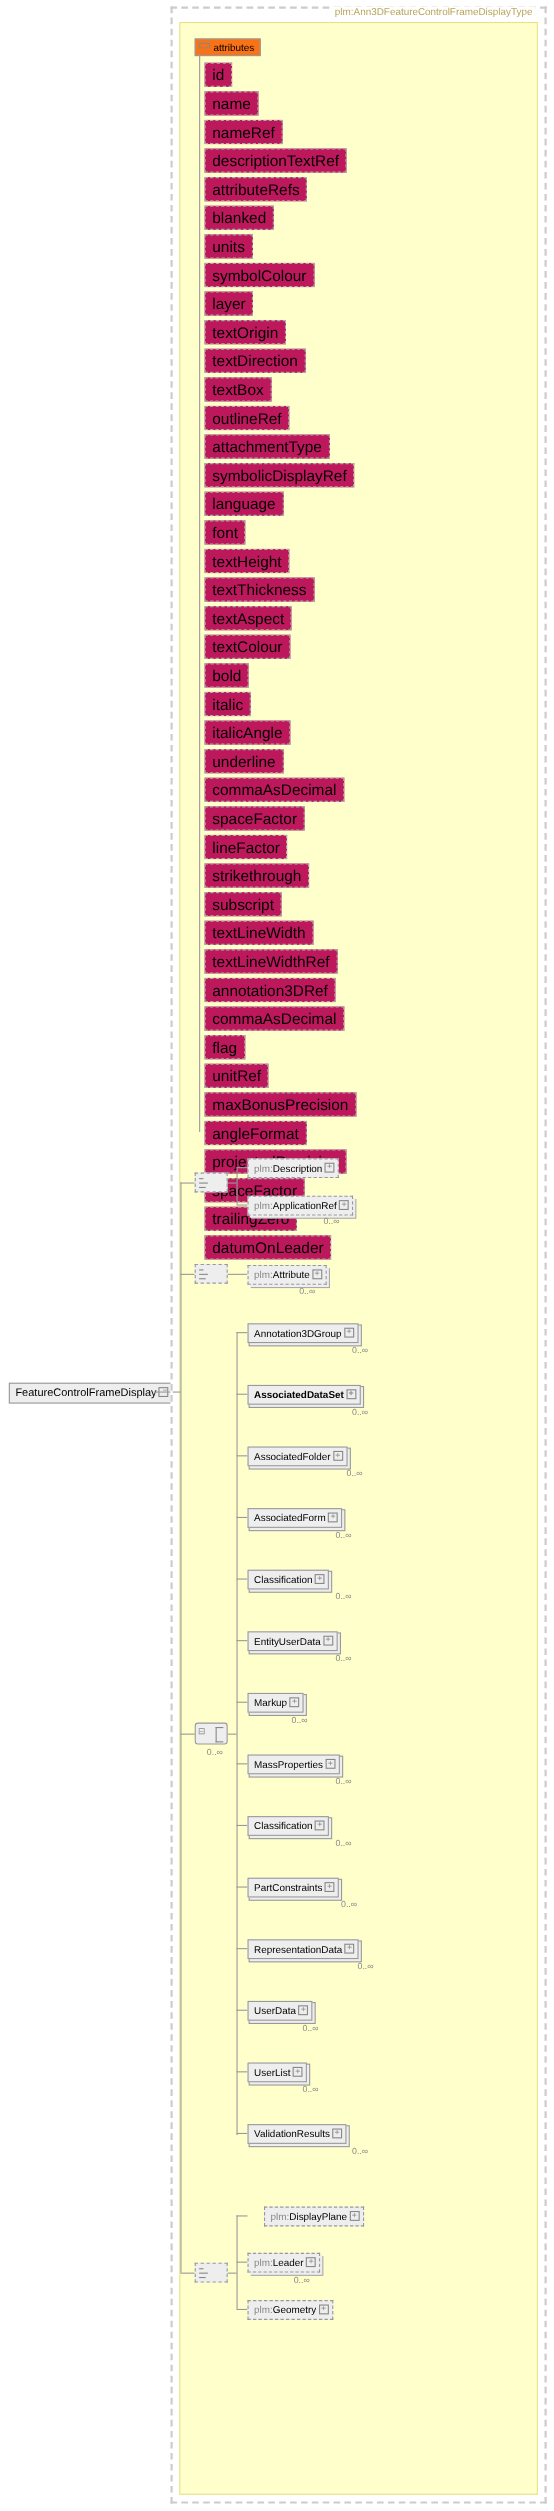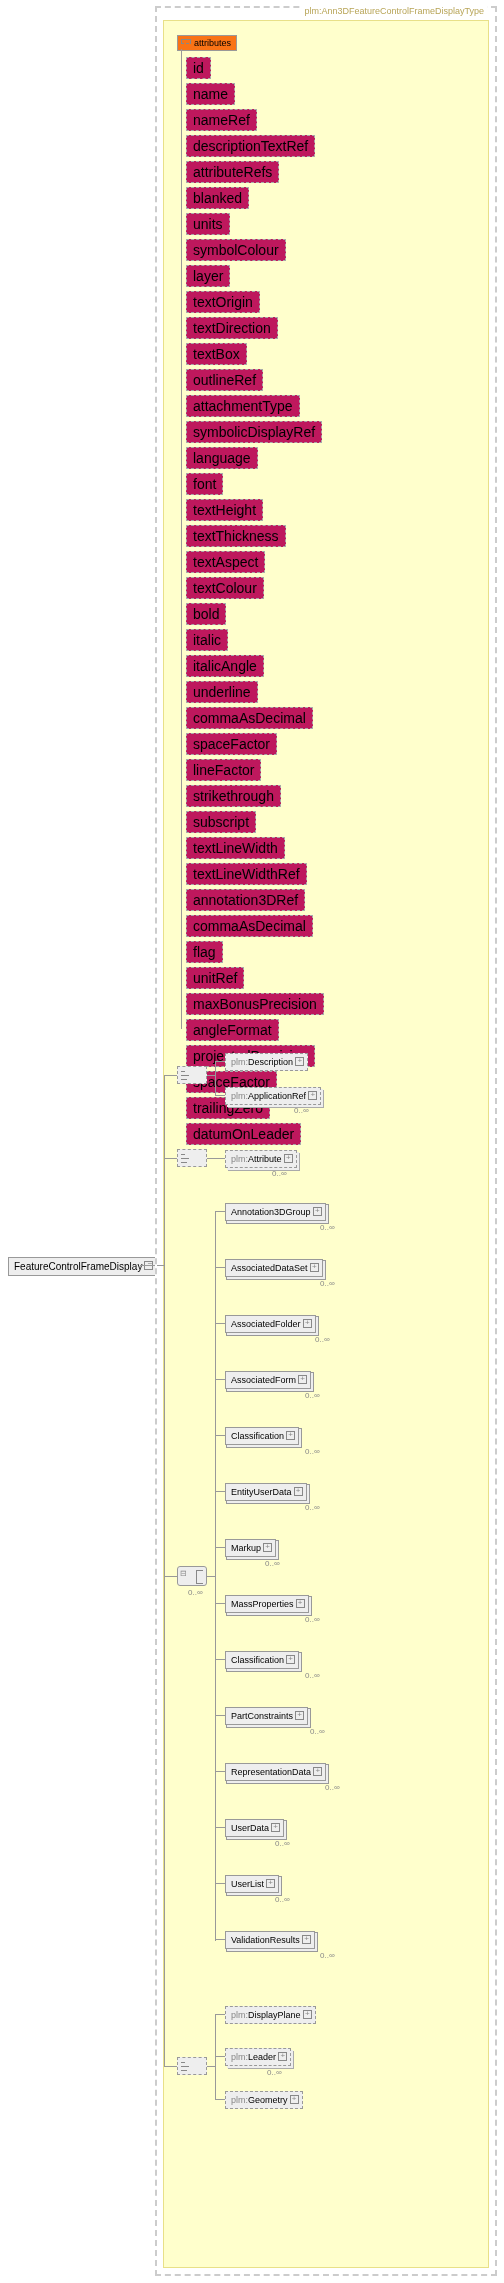--- a/index.html
+++ b/index.html
@@ -194,21 +194,21 @@
     <div class="hline" style="left:0;top:1555px;width:13px"></div>
     <div class="choice" style="left:13px;top:1545px"></div>
     <div class="card" style="left:24px;top:1567px">0..∞</div>
     <div class="hline" style="left:43px;top:1555px;width:8px"></div>
     <div class="vline" style="left:51px;top:1190px;height:730px"></div>
     <div id="choice-elems">
         <div class="hline" style="left: 51px; top: 1190px; width: 10px;"></div>
         <div class="elem stack plus" style="left: 61px; top: 1182px;">Annotation3DGroup</div>
         <div class="card" style="left: 156px; top: 1202px;">0..∞</div>
         <div class="hline" style="left: 51px; top: 1246px; width: 10px;"></div>
-        <div class="elem stack plus" style="left: 61px; top: 1238px;">AssociatedDataSet</div>
+        <div class="elem stack plus" style="left: 61px; top: 1238px; font-weight: bold;">AssociatedDataSet</div>
         <div class="card" style="left: 156px; top: 1258px;">0..∞</div>
         <div class="hline" style="left: 51px; top: 1302px; width: 10px;"></div>
         <div class="elem stack plus" style="left: 61px; top: 1294px;">AssociatedFolder</div>
         <div class="card" style="left: 151px; top: 1314px;">0..∞</div>
         <div class="hline" style="left: 51px; top: 1358px; width: 10px;"></div>
         <div class="elem stack plus" style="left: 61px; top: 1350px;">AssociatedForm</div>
         <div class="card" style="left: 141px; top: 1370px;">0..∞</div>
         <div class="hline" style="left: 51px; top: 1414px; width: 10px;"></div>
         <div class="elem stack plus" style="left: 61px; top: 1406px;">Classification</div>
         <div class="card" style="left: 141px; top: 1426px;">0..∞</div>
@@ -241,21 +241,21 @@
         <div class="card" style="left: 156px; top: 1930px;">0..∞</div>
       </div>
 
     <div class="hline" style="left:0;top:2045px;width:13px"></div>
     <div class="seq dashed" style="left:13px;top:2036px"></div>
     <div class="hline" style="left:43px;top:2045px;width:8px"></div>
     <div class="vline" style="left:51px;top:1993px;height:85px"></div>
     <div class="hline" style="left:51px;top:1993px;width:10px"></div>
     <div class="hline" style="left:51px;top:2035px;width:10px"></div>
     <div class="hline" style="left:51px;top:2078px;width:10px"></div>
-    <div class="elem dashed plus" style="left:61px;top:1985px"><span class="ns">plm:</span><span>DisplayPlane</span></div>
+    <div class="elem dashed plus" style="left:76px;top:1985px"><span class="ns">plm:</span><span>DisplayPlane</span></div>
     <div class="elem dashed stack plus" style="left:61px;top:2027px"><span class="ns">plm:</span><span>Leader</span></div>
     <div class="card" style="left:103px;top:2047px">0..∞</div>
     <div class="elem dashed plus" style="left:61px;top:2070px"><span class="ns">plm:</span><span>Geometry</span></div>
 
     <div class="vline" style="left:0px;top:1054px;height:991px"></div>
     <div class="vline" style="left:-7px;top:1244px;height:1px;width:7px;background:#999"></div>
 
   </div>
 </div>
 

